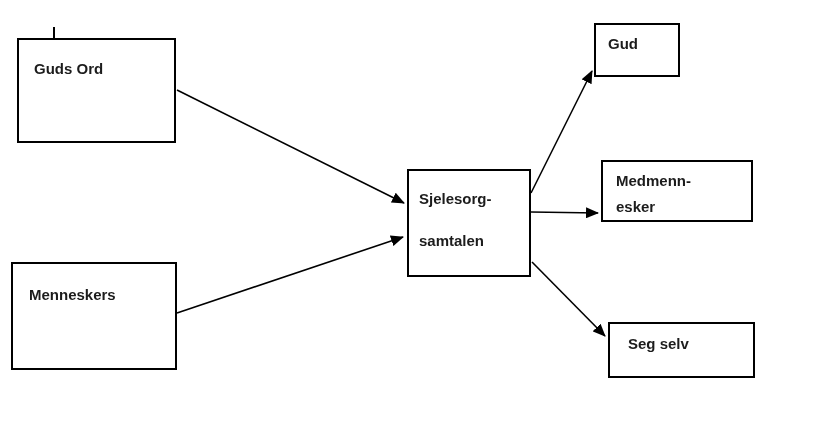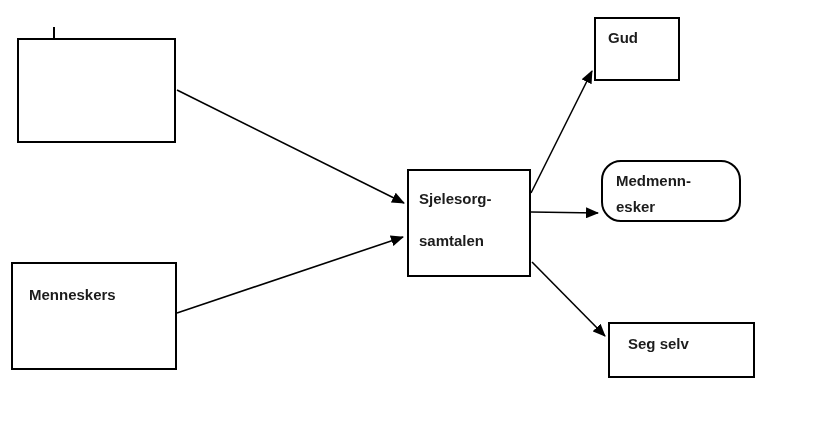--- a/index.html
+++ b/index.html
@@ -13,23 +13,23 @@
     border:2px solid #000000; background:#ffffff;
     color:#1c1c1c; font-weight:bold; font-size:15px;
   }
   .box .line { display:block; white-space:nowrap; }
   .box-guds-ord     { left:17px;  top:38px;  width:159px; height:105px; padding:8px 4px 0 15px; }
   .box-guds-ord .line     { line-height:42px; }
   .box-menneskers   { left:11px;  top:262px; width:166px; height:108px; padding:9px 4px 0 16px; }
   .box-menneskers .line   { line-height:44px; }
   .box-sjelesorg    { left:407px; top:169px; width:124px; height:108px; padding:7px 2px 0 10px; }
   .box-sjelesorg .line    { line-height:42px; }
-  .box-gud          { left:594px; top:17px;  width:86px;  height:64px;  padding:8px 2px 0 12px; }
+  .box-gud          { left:594px; top:23px;  width:86px;  height:54px;  padding:8px 2px 0 12px; }
   .box-gud .line          { line-height:22px; }
-  .box-medmennesker { left:601px; top:160px; width:140px; height:62px;  padding:6px 2px 8px 13px;border-radius:20px; }
+  .box-medmennesker { left:601px; top:160px; width:152px; height:62px;  padding:6px 2px 8px 13px; }
   .box-medmennesker .line { line-height:26px; }
   .box-seg-selv     { left:608px; top:322px; width:147px; height:56px;  padding:9px 2px 0 18px; }
   .box-seg-selv .line     { line-height:22px; }
 </style>
 </head>
 <body>
 
 <div class="stage">
 
   <svg class="arrow-layer" width="813" height="428" viewBox="0 0 813 428" xmlns="http://www.w3.org/2000/svg">
@@ -43,20 +43,21 @@
 
     <line x1="177" y1="90" x2="404" y2="203" stroke="#000000" stroke-width="1.6" marker-end="url(#ah)"></line>
     <line x1="177" y1="313" x2="403" y2="237" stroke="#000000" stroke-width="1.6" marker-end="url(#ah)"></line>
 
     <line x1="531" y1="193" x2="592" y2="71" stroke="#000000" stroke-width="1.6" marker-end="url(#ah)"></line>
     <line x1="531" y1="212" x2="598" y2="213" stroke="#000000" stroke-width="1.6" marker-end="url(#ah)"></line>
     <line x1="532" y1="262" x2="605" y2="336" stroke="#000000" stroke-width="1.6" marker-end="url(#ah)"></line>
   </svg>
 
   <div class="box box-guds-ord">
+    <span class="line">Guds Ord</span>
   </div>
 
   <div class="box box-menneskers">
     <span class="line">Menneskers</span>
   </div>
 
   <div class="box box-sjelesorg">
     <span class="line">Sjelesorg-</span>
     <span class="line">samtalen</span>
   </div>

